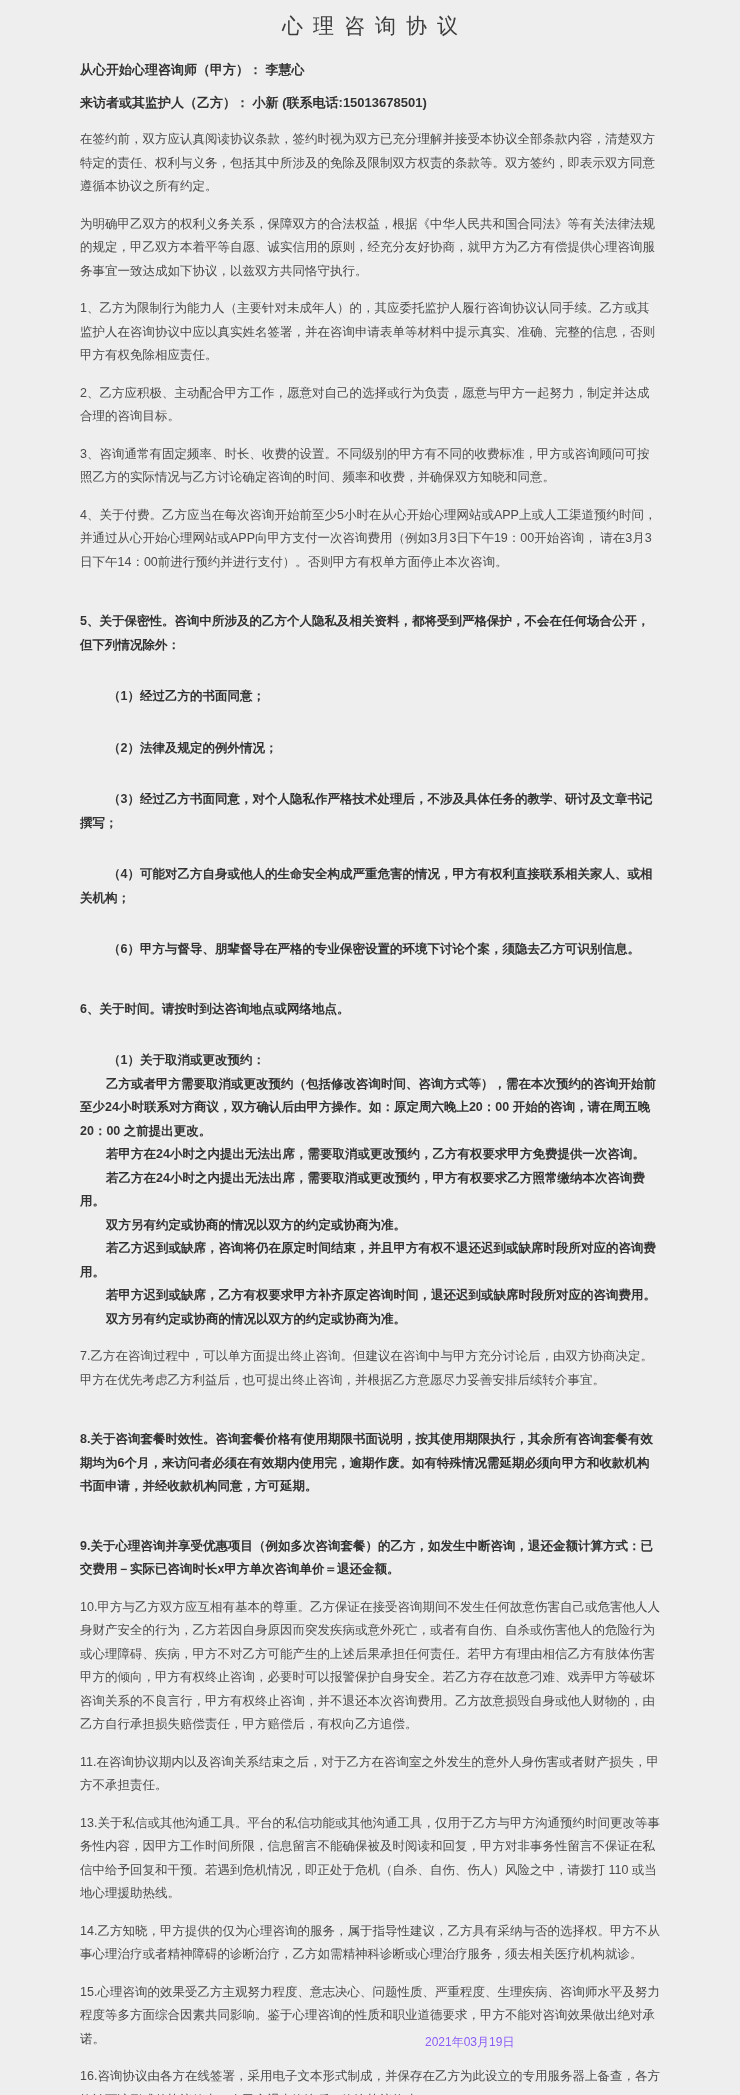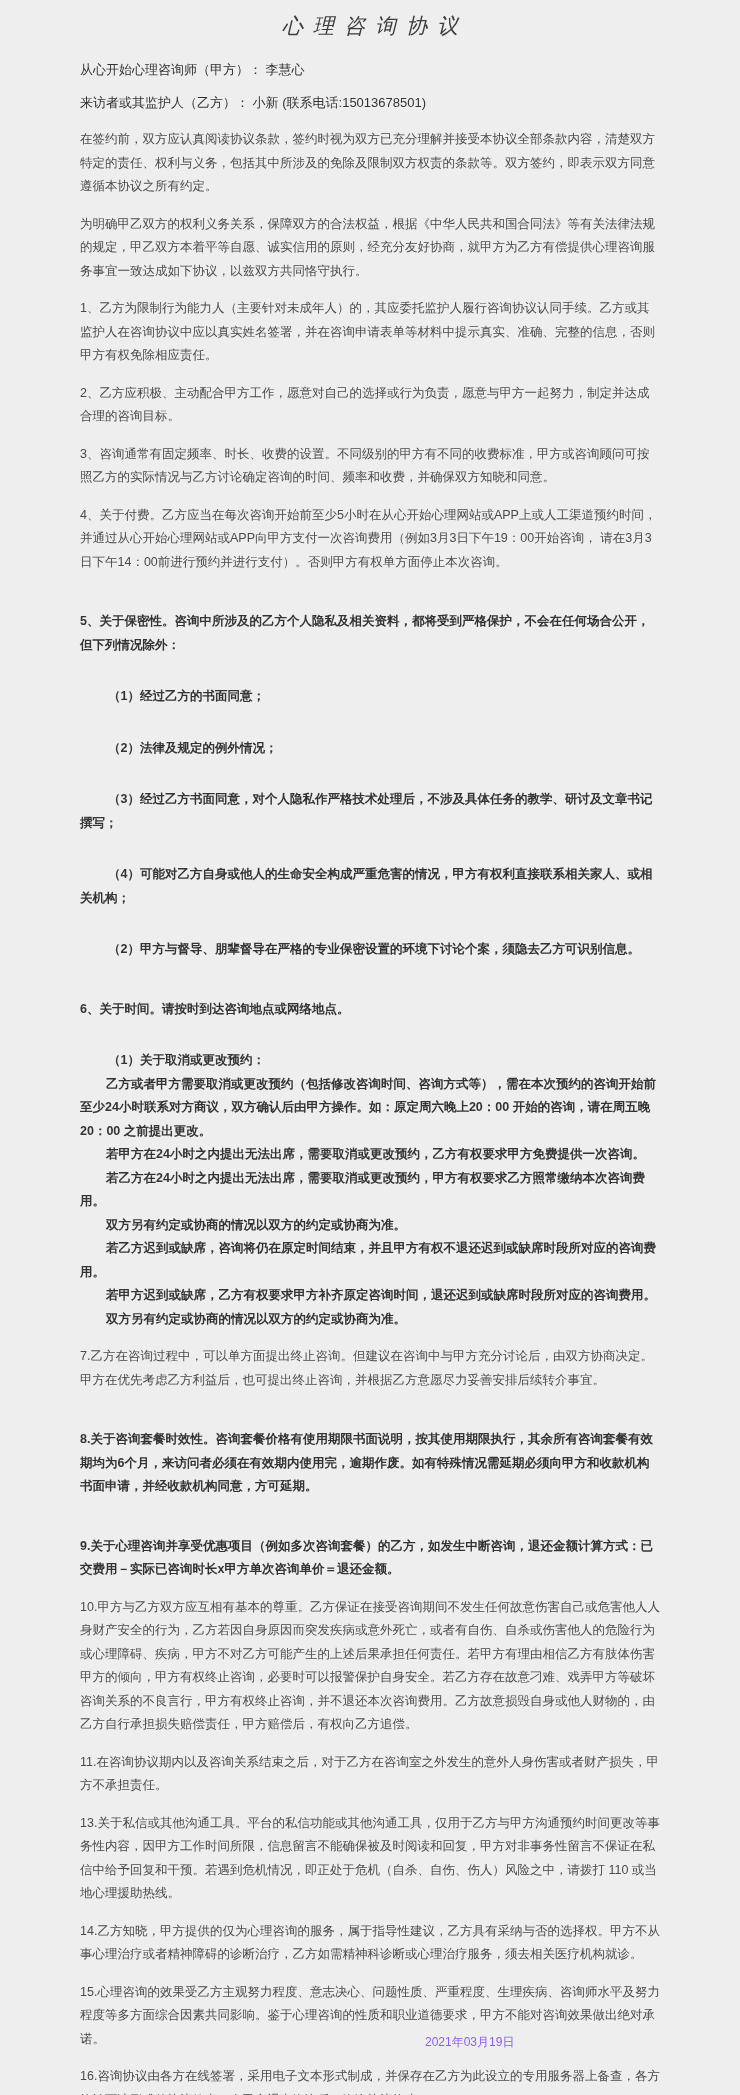--- a/index.html
+++ b/index.html
@@ -8,24 +8,23 @@
     background:#eeeeee;
     position:relative;overflow:hidden;
     font-family:"Liberation Sans","DejaVu Sans",sans-serif;
     color:#4a4a4a;
   }
   .page{padding:10px 80px 0 80px;}
   .title{
     font-size:21px;font-weight:400;color:#3d3d3d;
     text-align:center;letter-spacing:10px;text-indent:10px;
     margin:2px 0 22px 0;
-    font-style:italic;
   }
   p{margin:0;}
-  .party{font-size:13px;font-weight:normal;color:#333;margin:0 0 17px 0;line-height:16px;}
+  .party{font-size:13px;font-weight:bold;color:#333;margin:0 0 17px 0;line-height:16px;}
   .para{font-size:12.5px;line-height:23.5px;margin:14px 0;}
   .b{font-weight:bold;color:#333;margin-top:36px;}
   .items{margin:2px 0 14px 0;}
   .item{font-size:12.5px;line-height:23.5px;text-indent:28px;margin-top:28px;}
   .subpara{font-size:12.5px;line-height:23.5px;text-indent:26px;}
   .sig-label{margin-top:50px;}
   .signature{margin:8px 0 0 42px;width:160px;height:165px;}
   .signature svg{display:block;}
   .date{
     position:absolute;left:425px;bottom:44px;
@@ -49,21 +48,21 @@
   <p class="para">2、乙方应积极、主动配合甲方工作，愿意对自己的选择或行为负责，愿意与甲方一起努力，制定并达成合理的咨询目标。</p>
   <p class="para">3、咨询通常有固定频率、时长、收费的设置。不同级别的甲方有不同的收费标准，甲方或咨询顾问可按照乙方的实际情况与乙方讨论确定咨询的时间、频率和收费，并确保双方知晓和同意。</p>
   <p class="para">4、关于付费。乙方应当在每次咨询开始前至少5小时在从心开始心理网站或APP上或人工渠道预约时间，并通过从心开始心理网站或APP向甲方支付一次咨询费用（例如3月3日下午19：00开始咨询， 请在3月3日下午14：00前进行预约并进行支付）。否则甲方有权单方面停止本次咨询。</p>
 
   <p class="para b">5、关于保密性。咨询中所涉及的乙方个人隐私及相关资料，都将受到严格保护，不会在任何场合公开，但下列情况除外：</p>
   <div class="items b">
     <p class="item">（1）经过乙方的书面同意；</p>
     <p class="item">（2）法律及规定的例外情况；</p>
     <p class="item">（3）经过乙方书面同意，对个人隐私作严格技术处理后，不涉及具体任务的教学、研讨及文章书记撰写；</p>
     <p class="item">（4）可能对乙方自身或他人的生命安全构成严重危害的情况，甲方有权利直接联系相关家人、或相关机构；</p>
-    <p class="item">（2）甲方与督导、朋辈督导在严格的专业保密设置的环境下讨论个案，须隐去乙方可识别信息。</p>
+    <p class="item">（6）甲方与督导、朋辈督导在严格的专业保密设置的环境下讨论个案，须隐去乙方可识别信息。</p>
   </div>
 
   <p class="para b">6、关于时间。请按时到达咨询地点或网络地点。</p>
   <div class="items b">
     <p class="item">（1）关于取消或更改预约：</p>
     <p class="subpara">乙方或者甲方需要取消或更改预约（包括修改咨询时间、咨询方式等），需在本次预约的咨询开始前至少24小时联系对方商议，双方确认后由甲方操作。如：原定周六晚上20：00 开始的咨询，请在周五晚 20：00 之前提出更改。</p>
     <p class="subpara">若甲方在24小时之内提出无法出席，需要取消或更改预约，乙方有权要求甲方免费提供一次咨询。</p>
     <p class="subpara">若乙方在24小时之内提出无法出席，需要取消或更改预约，甲方有权要求乙方照常缴纳本次咨询费用。</p>
     <p class="subpara">双方另有约定或协商的情况以双方的约定或协商为准。</p>
     <p class="subpara">若乙方迟到或缺席，咨询将仍在原定时间结束，并且甲方有权不退还迟到或缺席时段所对应的咨询费用。</p>

